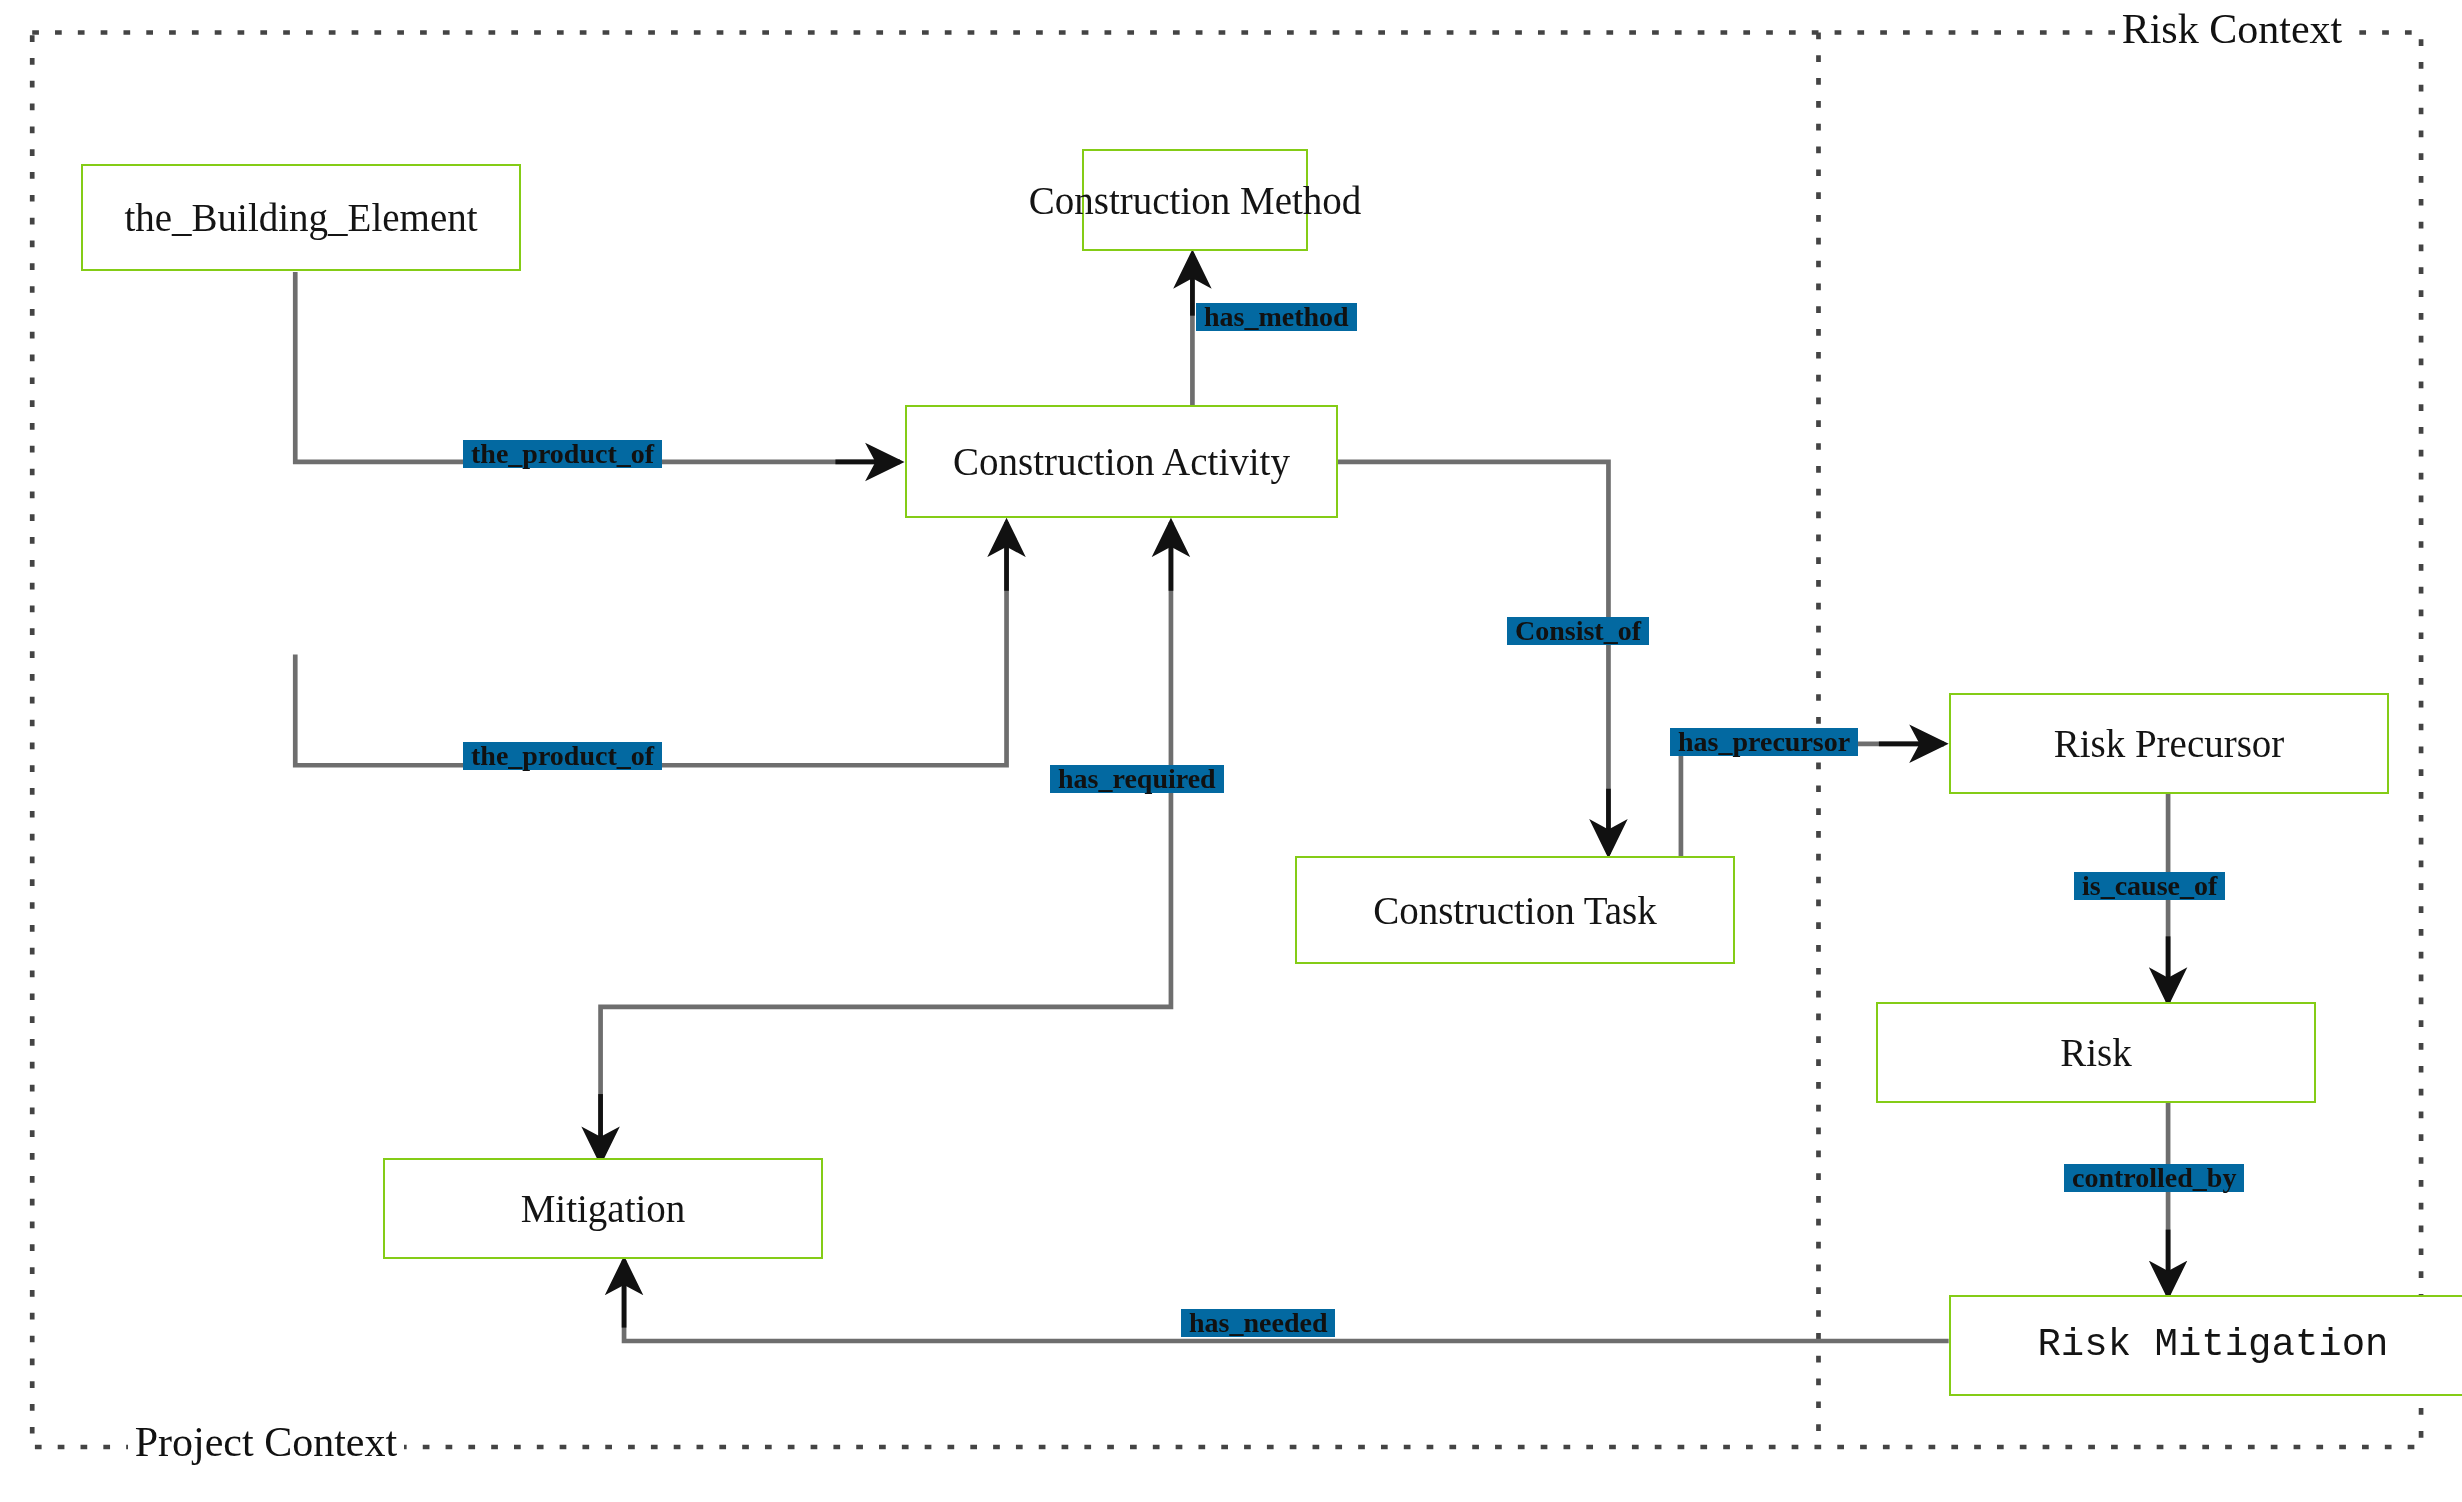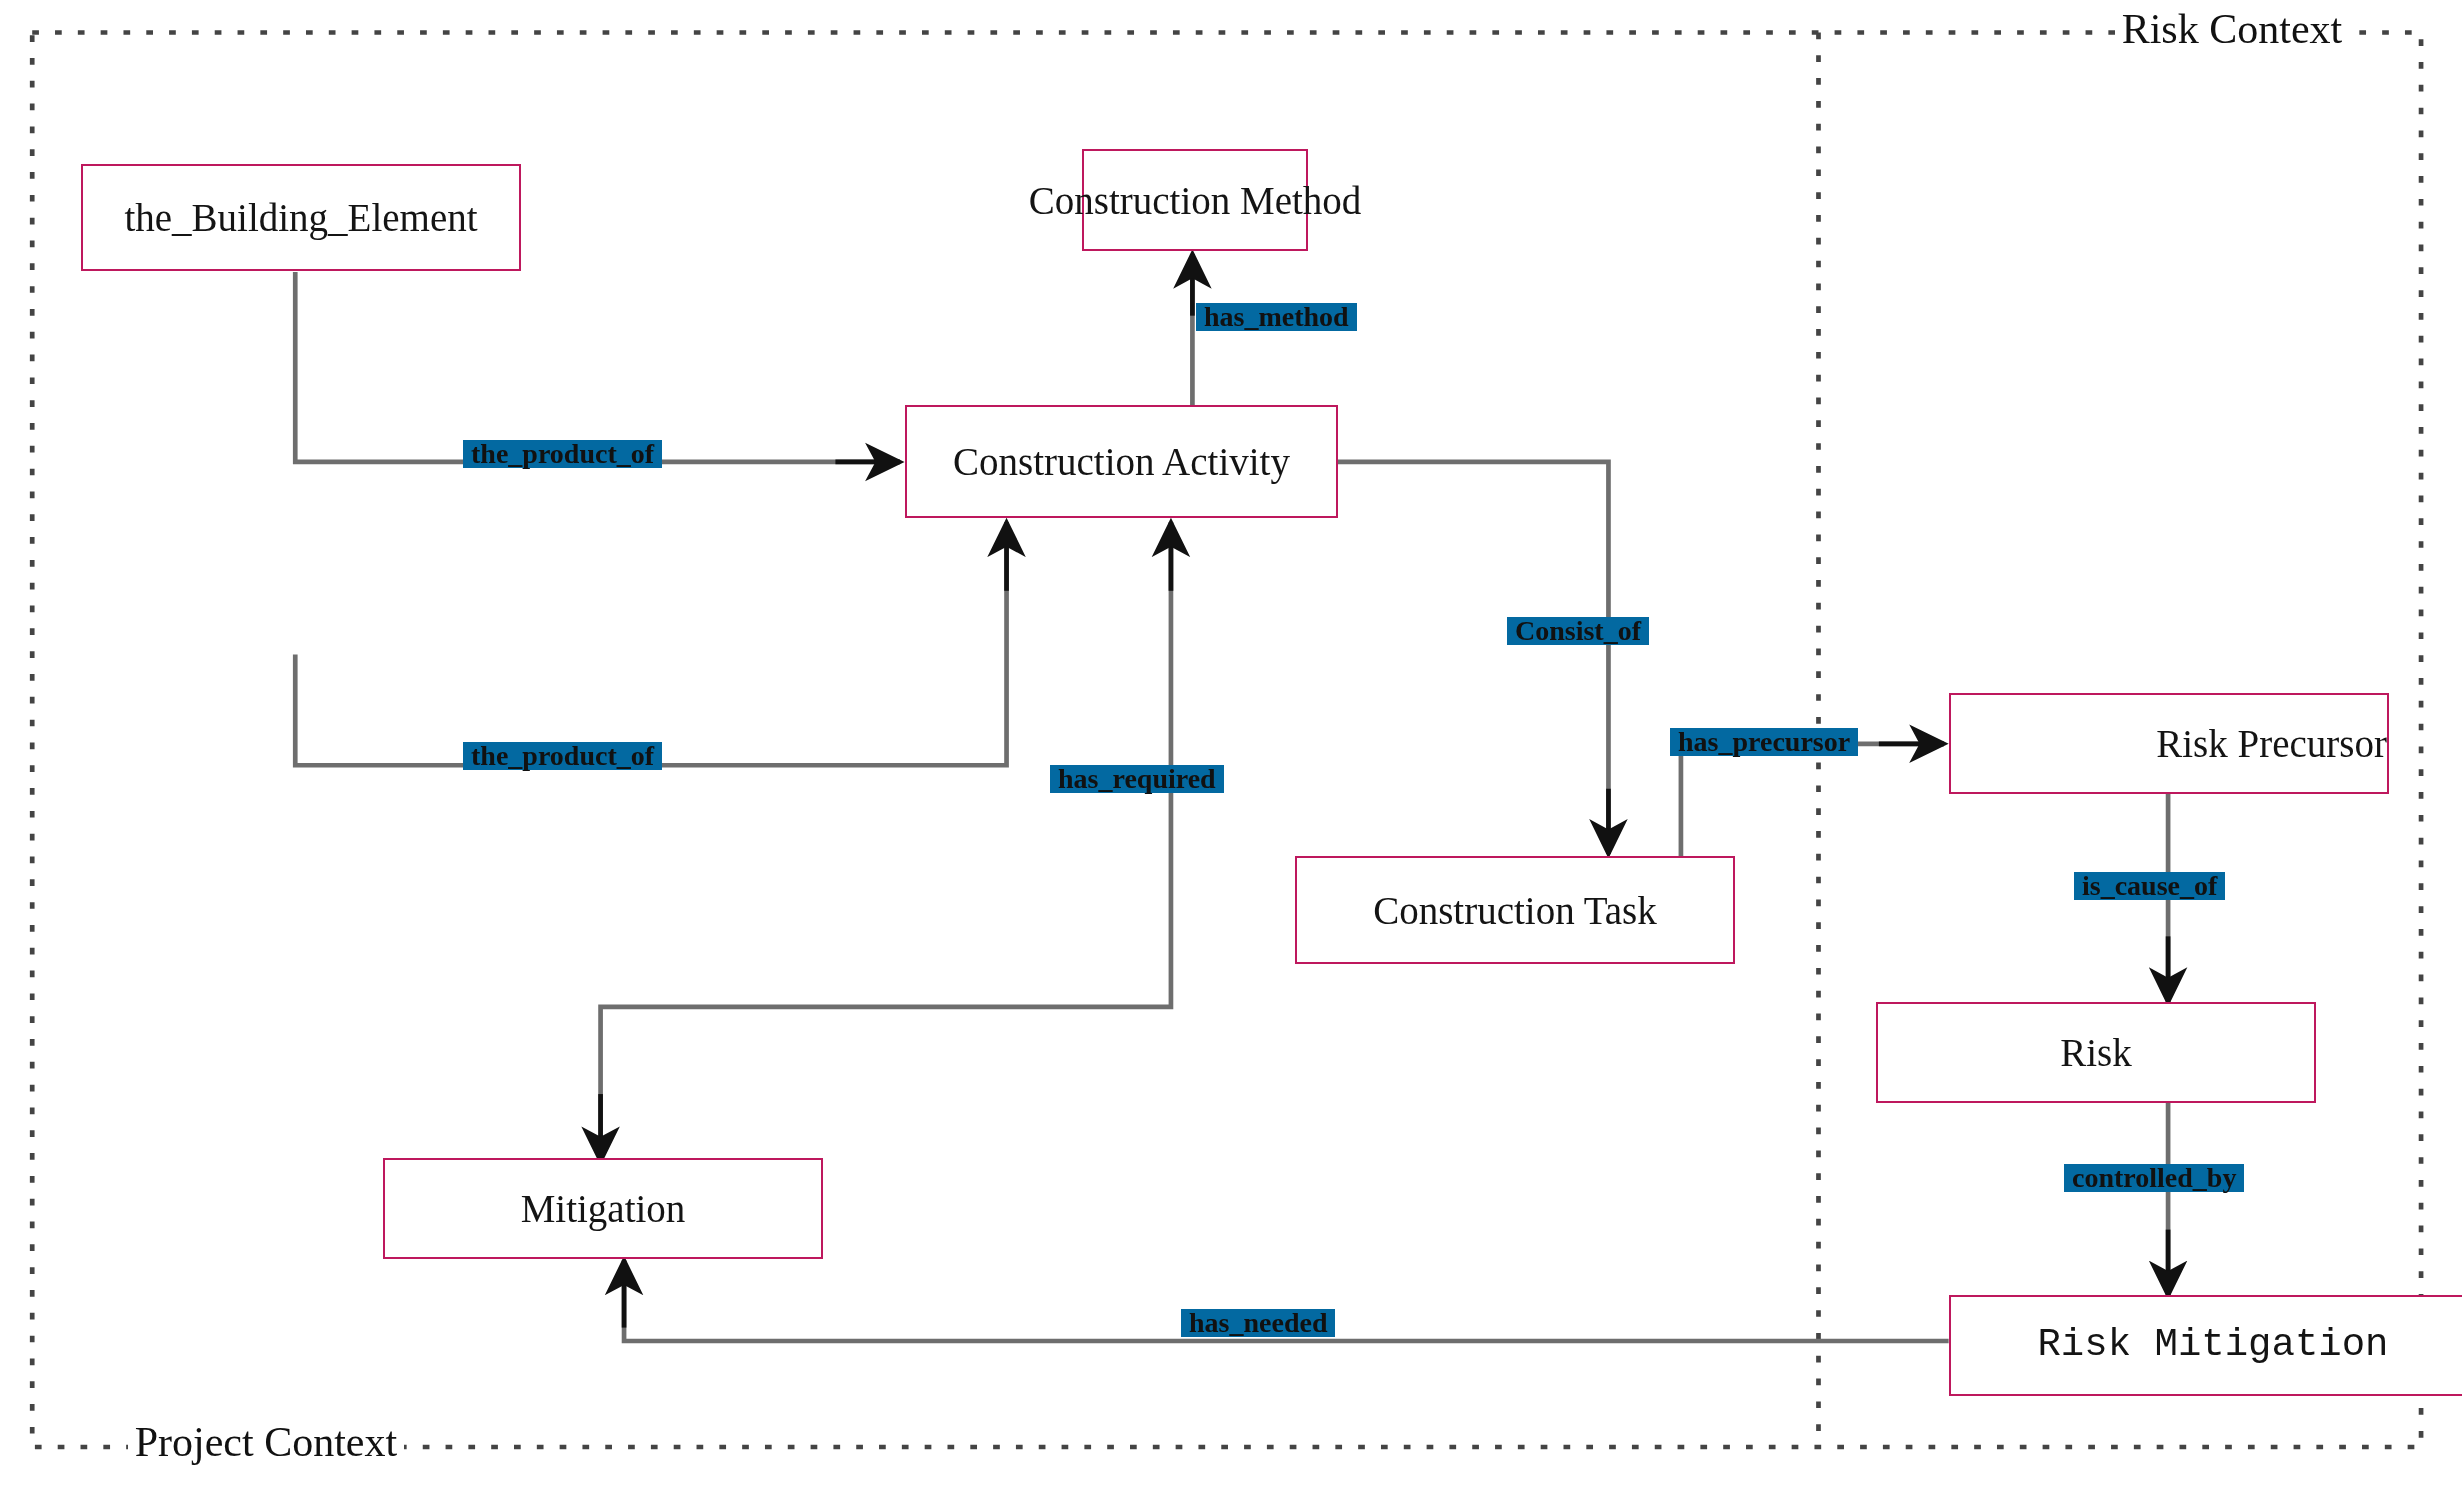--- a/index.html
+++ b/index.html
@@ -2,21 +2,21 @@
 <html style="font-size:10.7px"><head>
 <meta charset="utf-8">
 <style>
   html,body{margin:0;padding:0;background:#ffffff;}
   body{font-family:"Liberation Serif", serif;}
   #stage{position:relative;width:2462px;height:1503px;background:#fff;overflow:hidden;}
   svg{position:absolute;left:0;top:0;width:2462px;height:1503px;}
   .nodebox{
     position:absolute;
     background:#ffffff;
-    border:2px solid #be185d;
+    border:2px solid #84cc16;
     box-sizing:border-box;
     display:flex;align-items:center;justify-content:center;
     font-family:"Liberation Serif", serif;
     color:#141414;
     white-space:nowrap;
   }
   .nodebox .lbl{display:block;line-height:1;}
   .edgelabel{
     position:absolute;
     font-family:"Liberation Serif", serif;
@@ -116,21 +116,21 @@
 
 
   <div class="nodebox" style="left:1295px;top:856px;width:440px;height:108px;">
     <span class="lbl" style="font-size:39px;">Construction Task</span>
   </div>
 
   <div class="nodebox" style="left:383px;top:1158px;width:440px;height:101px;">
     <span class="lbl" style="font-size:39px;">Mitigation</span>
   </div>
 
-  <div class="nodebox" style="left:1949px;top:693px;width:440px;height:101px;justify-content:flex-end;">
+  <div class="nodebox" style="left:1949px;top:693px;width:440px;height:101px;">
     <span class="lbl" style="font-size:39px;">Risk Precursor</span>
   </div>
 
   <div class="nodebox" style="left:1876px;top:1002px;width:440px;height:101px;">
     <span class="lbl" style="font-size:39px;">Risk</span>
   </div>
 
   <div class="nodebox" style="left:1949px;top:1295px;width:528px;height:101px;font-family:Liberation Mono, monospace;">
     <span class="lbl" style="font-size:39px;">Risk Mitigation</span>
   </div>

